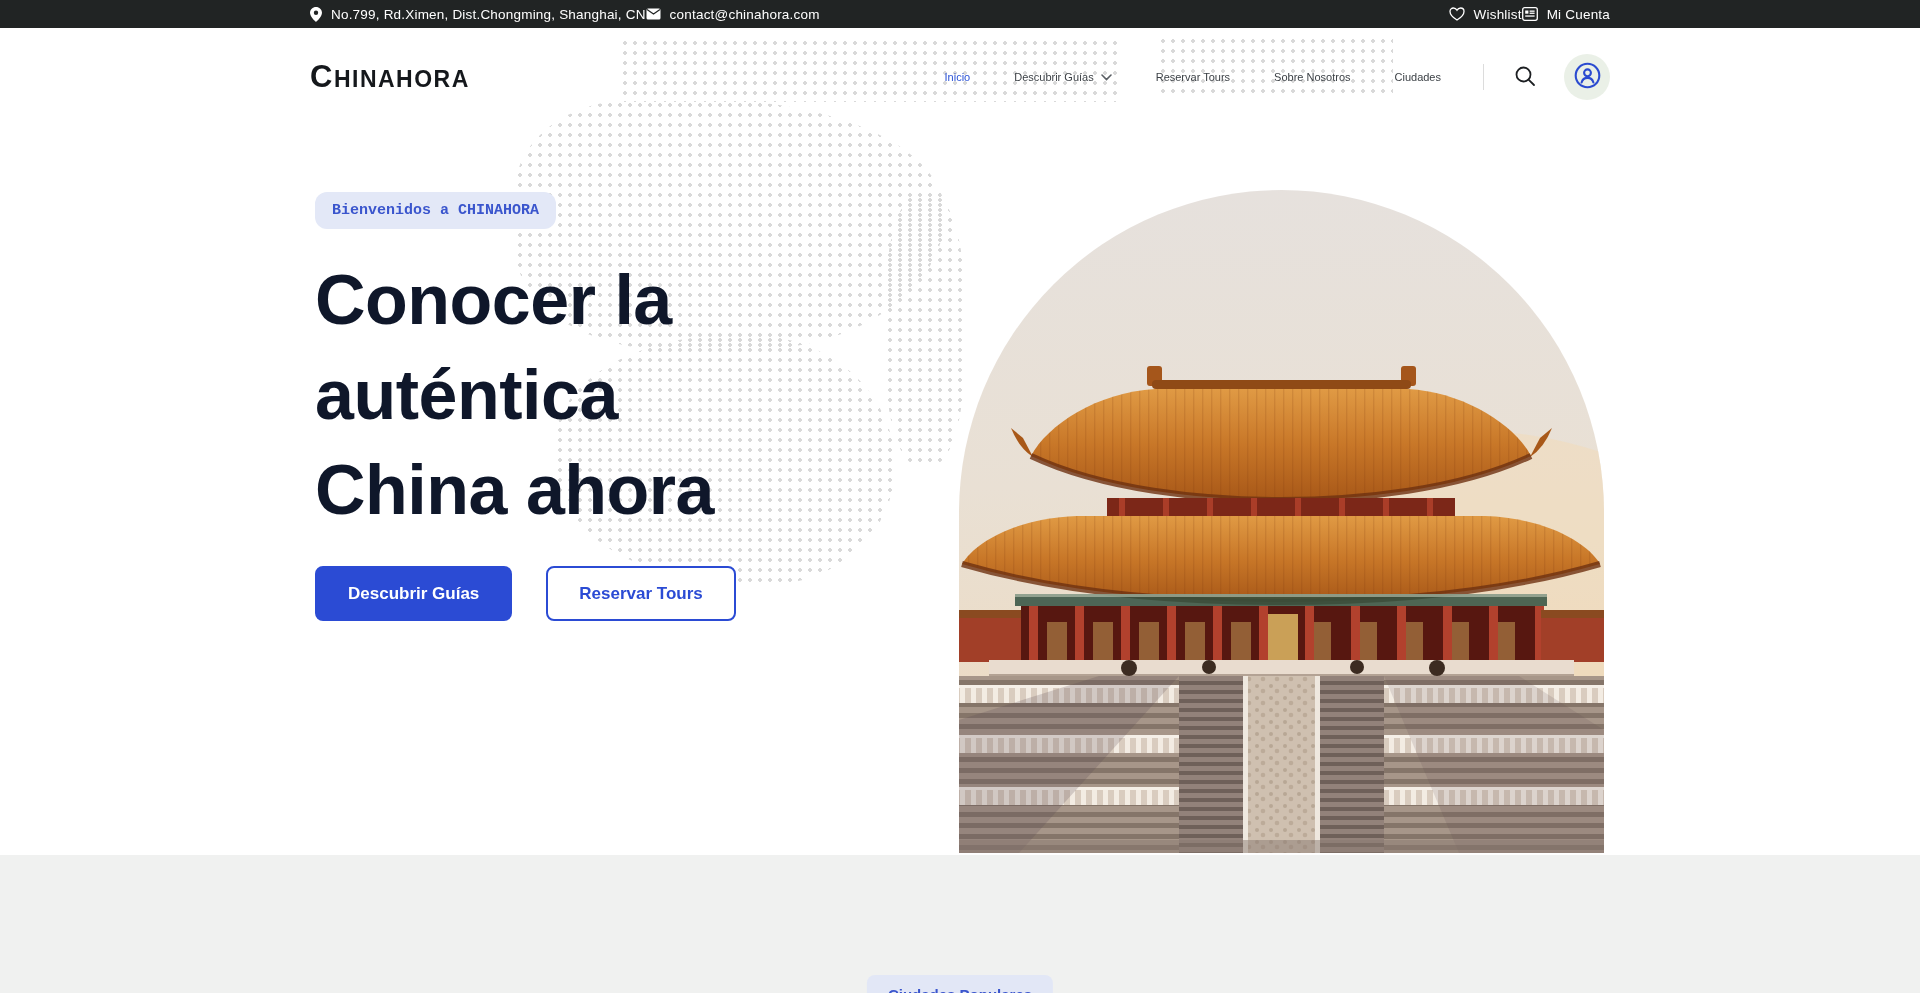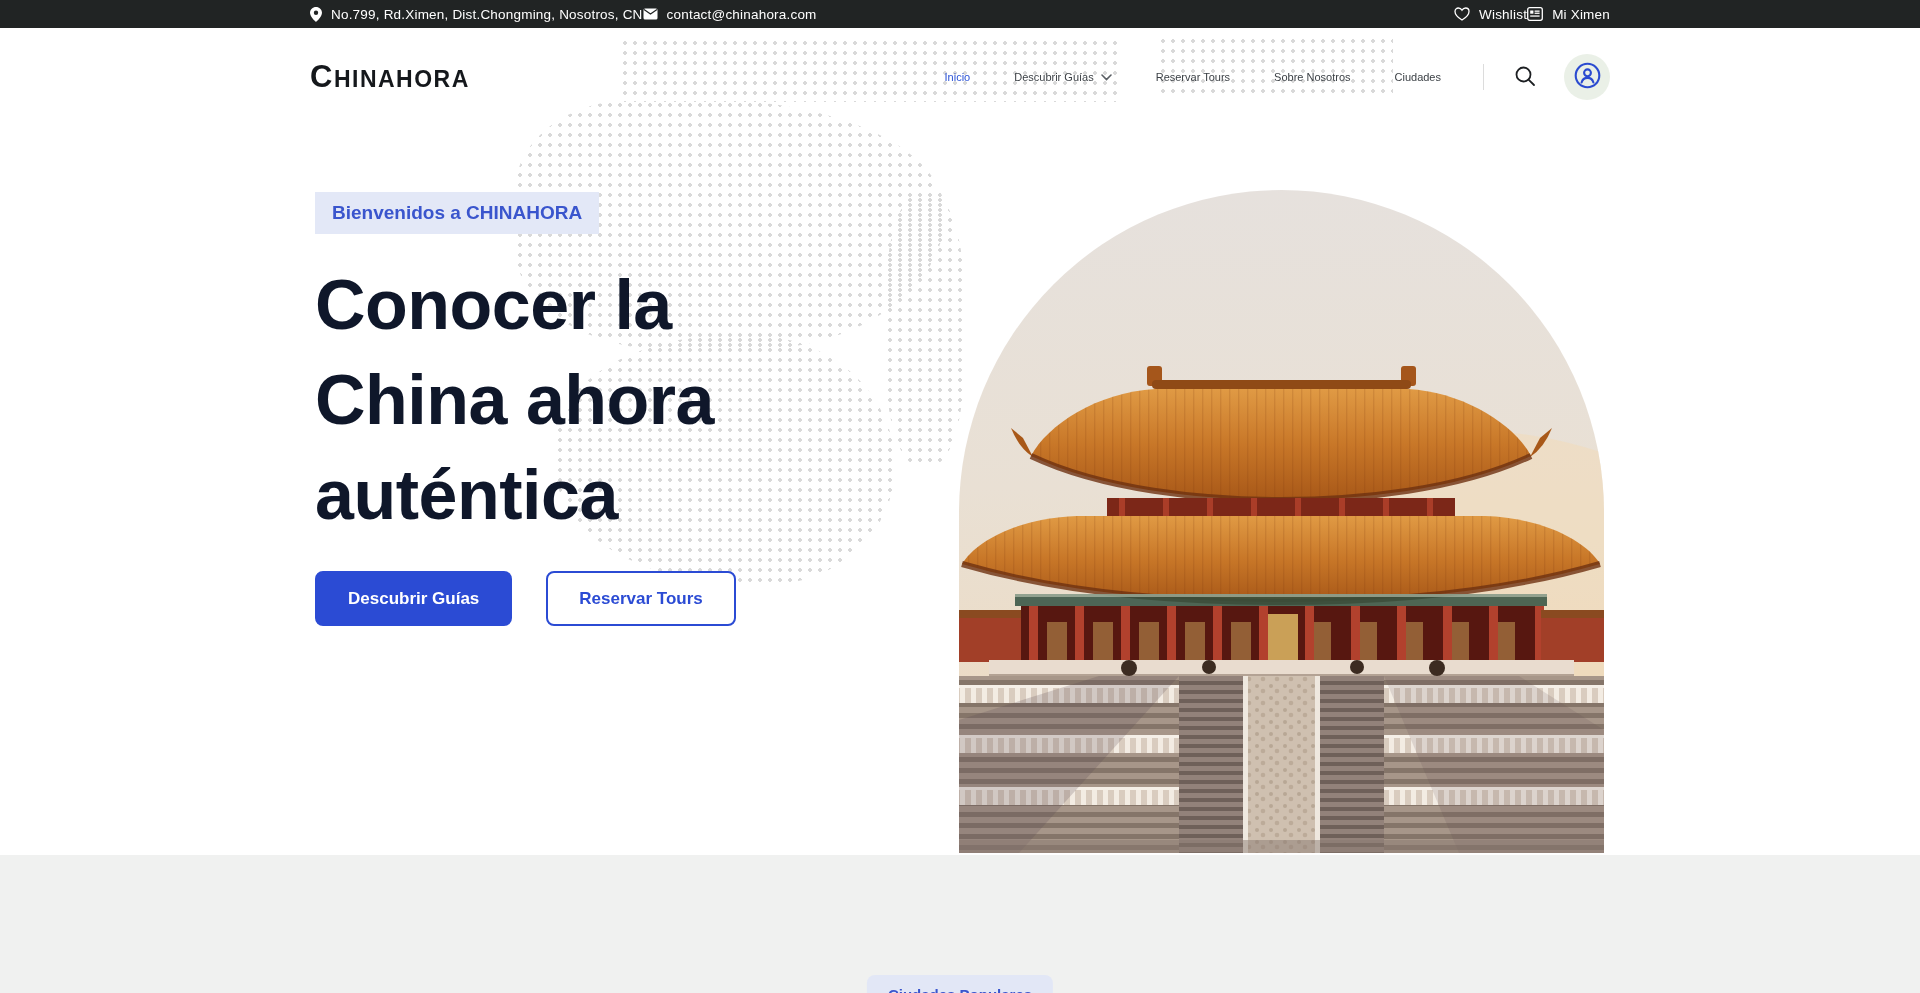--- a/index.html
+++ b/index.html
@@ -36,22 +36,22 @@
   .nav a.active { color:#2b53d6; }
   .hdr-icons { display:flex; align-items:center; margin-left:42px; }
   .hdr-divider { width:1px; height:26px; background:#dcdcdc; margin-right:30px; }
   .search-btn { background:none; border:none; cursor:pointer; display:flex; }
   .avatar { width:46px; height:46px; border-radius:50%; background:#eaf0e7;
     display:flex; align-items:center; justify-content:center; margin-left:28px; cursor:pointer; border:none; }
 
   
   .hero { position:relative; z-index:1; height:729px; }
   .hero-content { position:absolute; left:315px; top:66px; width:600px; z-index:2; }
-  .badge { display:inline-block; background:#e3e8f7; color:#3a55cd; font-size:19px; font-weight:700;
-    padding:10px 17px; border-radius:0; }
+  .badge { display:inline-block; background:#e3e8f7; color:#3a55cd; font-size:15px; font-weight:700;
+    padding:10px 17px; border-radius:12px;font-family:Liberation Mono, monospace; }
   h1 { margin-top:24px; font-size:70px; line-height:95px; font-weight:700; color:#0f172a; letter-spacing:-0.5px; }
   h1 span { display:block; }
   .hero-desc { margin-top:28px; max-width:530px; font-size:19px; line-height:33px; color:#8f959b; }
   .hero-buttons { margin-top:28px; display:flex; gap:34px; }
   .btn { height:55px; border-radius:8px; font-size:17px; font-weight:700; cursor:pointer;
     font-family:"Liberation Sans", sans-serif; }
   .btn-primary { background:#2b4bd4; color:#fff; border:none; padding:0 33px; }
   .btn-secondary { background:#fff; color:#2b4bd4; border:2px solid #2b4bd4; padding:0 31px; }
 
   .hero-image { position:absolute; left:959px; top:64px; width:645px; height:663px;
@@ -74,21 +74,21 @@
 <div class="dots d5"></div>
 
 <div class="topbar">
   <div class="container">
     <div class="tb-item">
       <span>
         <svg width="12" height="15" viewBox="0 0 12 15">
             <path d="M6 0C2.7 0 0 2.6 0 5.8 0 10 6 15 6 15s6-5 6-9.2C12 2.6 9.3 0 6 0zm0 8a2.2 2.2 0 1 1 0-4.4A2.2 2.2 0 0 1 6 8z" fill="#fff"></path>
           </svg>
       </span>
-      <span>No.799, Rd.Ximen, Dist.Chongming, Nosotros, CN</span>
+      <span>No.799, Rd.Ximen, Dist.Chongming, Shanghai, CN</span>
     </div>
     <div class="tb-item tb-email">
       <span>
         <svg width="15" height="12" viewBox="0 0 15 12">
             <rect x="0.5" y="0.5" width="14" height="11" rx="1.5" fill="#fff"></rect>
             <path d="M1 1.5l6.5 4.5L14 1.5" stroke="#212424" stroke-width="1.2" fill="none"></path>
           </svg>
       </span>
       <span>contact@chinahora.com</span>
     </div>
@@ -104,21 +104,21 @@
       <div class="tb-item">
         <span>
           <svg width="16" height="14" viewBox="0 0 16 14">
               <rect x="0.7" y="0.7" width="14.6" height="12.6" rx="2" fill="none" stroke="#fff" stroke-width="1.3"></rect>
               <rect x="3.2" y="3.5" width="3.2" height="3.2" fill="#fff"></rect>
               <rect x="7.6" y="3.5" width="5" height="1.3" fill="#fff"></rect>
               <rect x="7.6" y="5.6" width="5" height="1.3" fill="#fff"></rect>
               <rect x="3.2" y="8.4" width="9.4" height="1.3" fill="#fff"></rect>
             </svg>
         </span>
-        <span>Mi Ximen</span>
+        <span>Mi Cuenta</span>
       </div>
     </div>
   </div>
 </div>
 
 <div class="header">
   <div class="container">
     <div class="logo">
       <span class="big">C</span><span>HINAHORA</span>
     </div>
@@ -165,22 +165,22 @@
       </button>
     </div>
   </div>
 </div>
 
 <div class="hero">
   <div class="hero-content">
     <span class="badge">Bienvenidos a CHINAHORA</span>
     <h1>
       <span>Conocer la</span>
+      <span>auténtica</span>
       <span>China ahora</span>
-      <span>auténtica</span>
     </h1>
     <div class="hero-buttons">
       <button class="btn btn-primary">Descubrir Guías</button>
       <button class="btn btn-secondary">Reservar Tours</button>
     </div>
   </div>
 
   <div class="hero-image">
     <svg width="645" height="663" viewBox="0 0 645 663">
       <defs>

